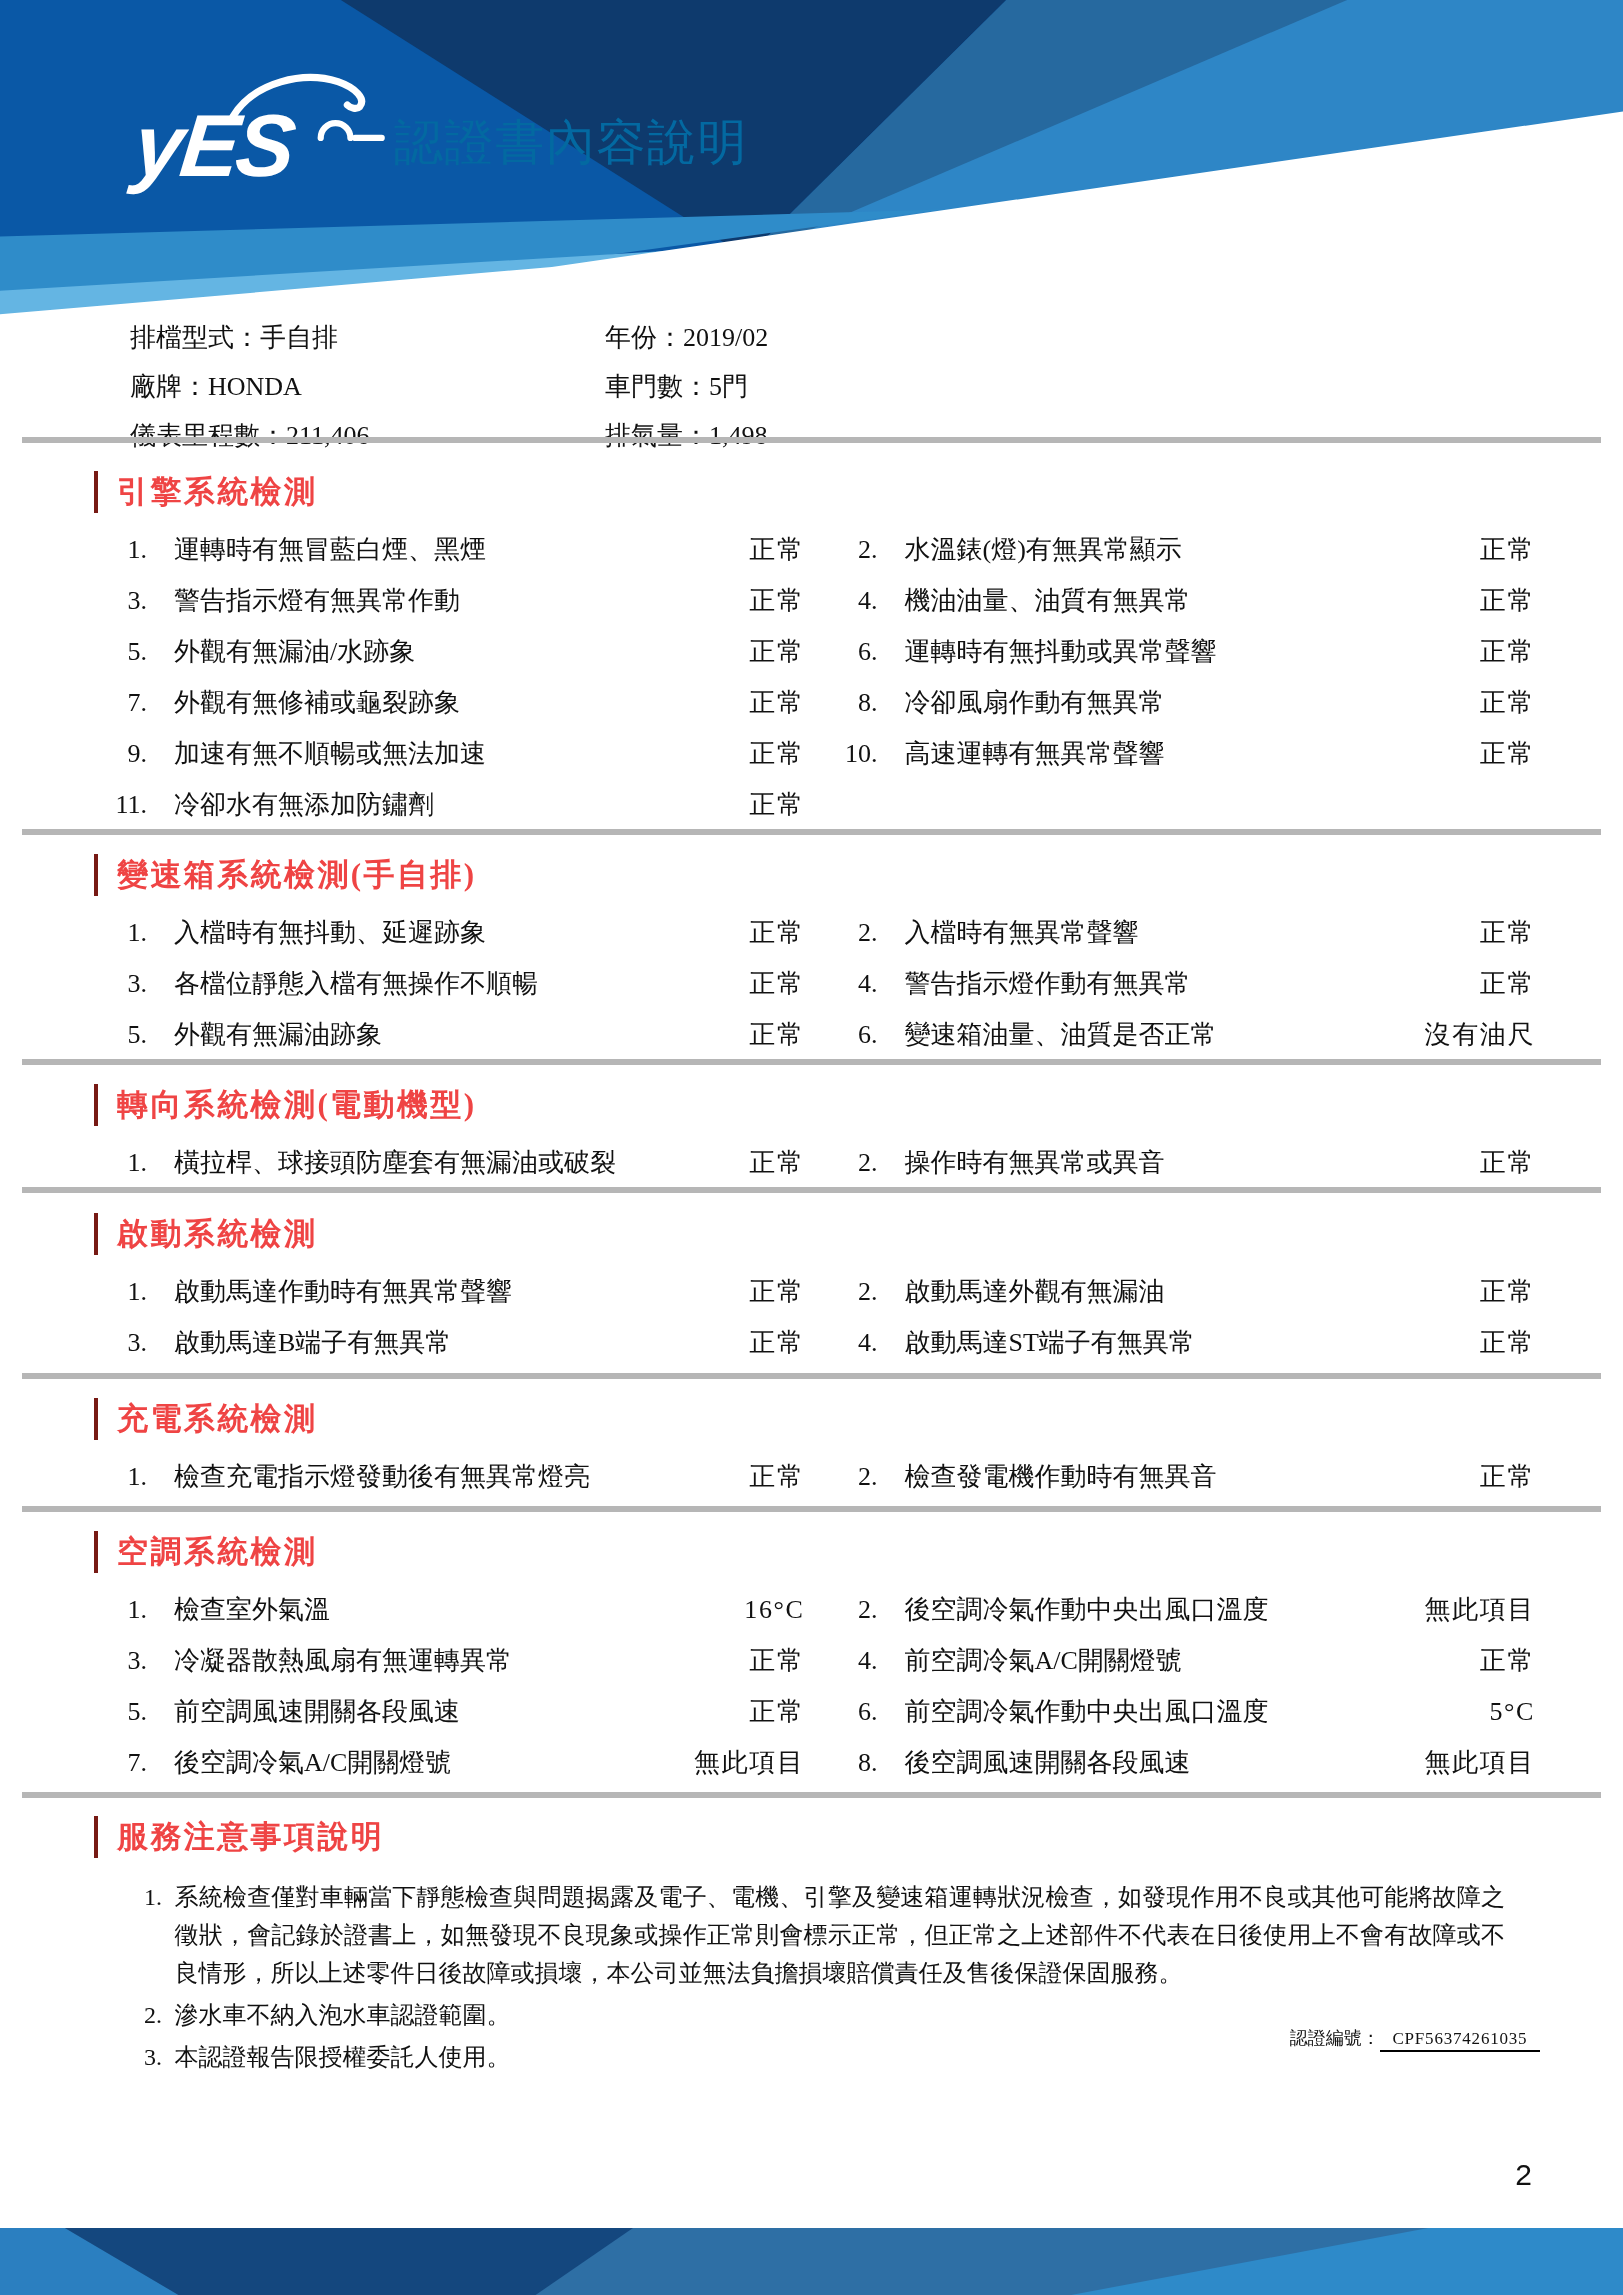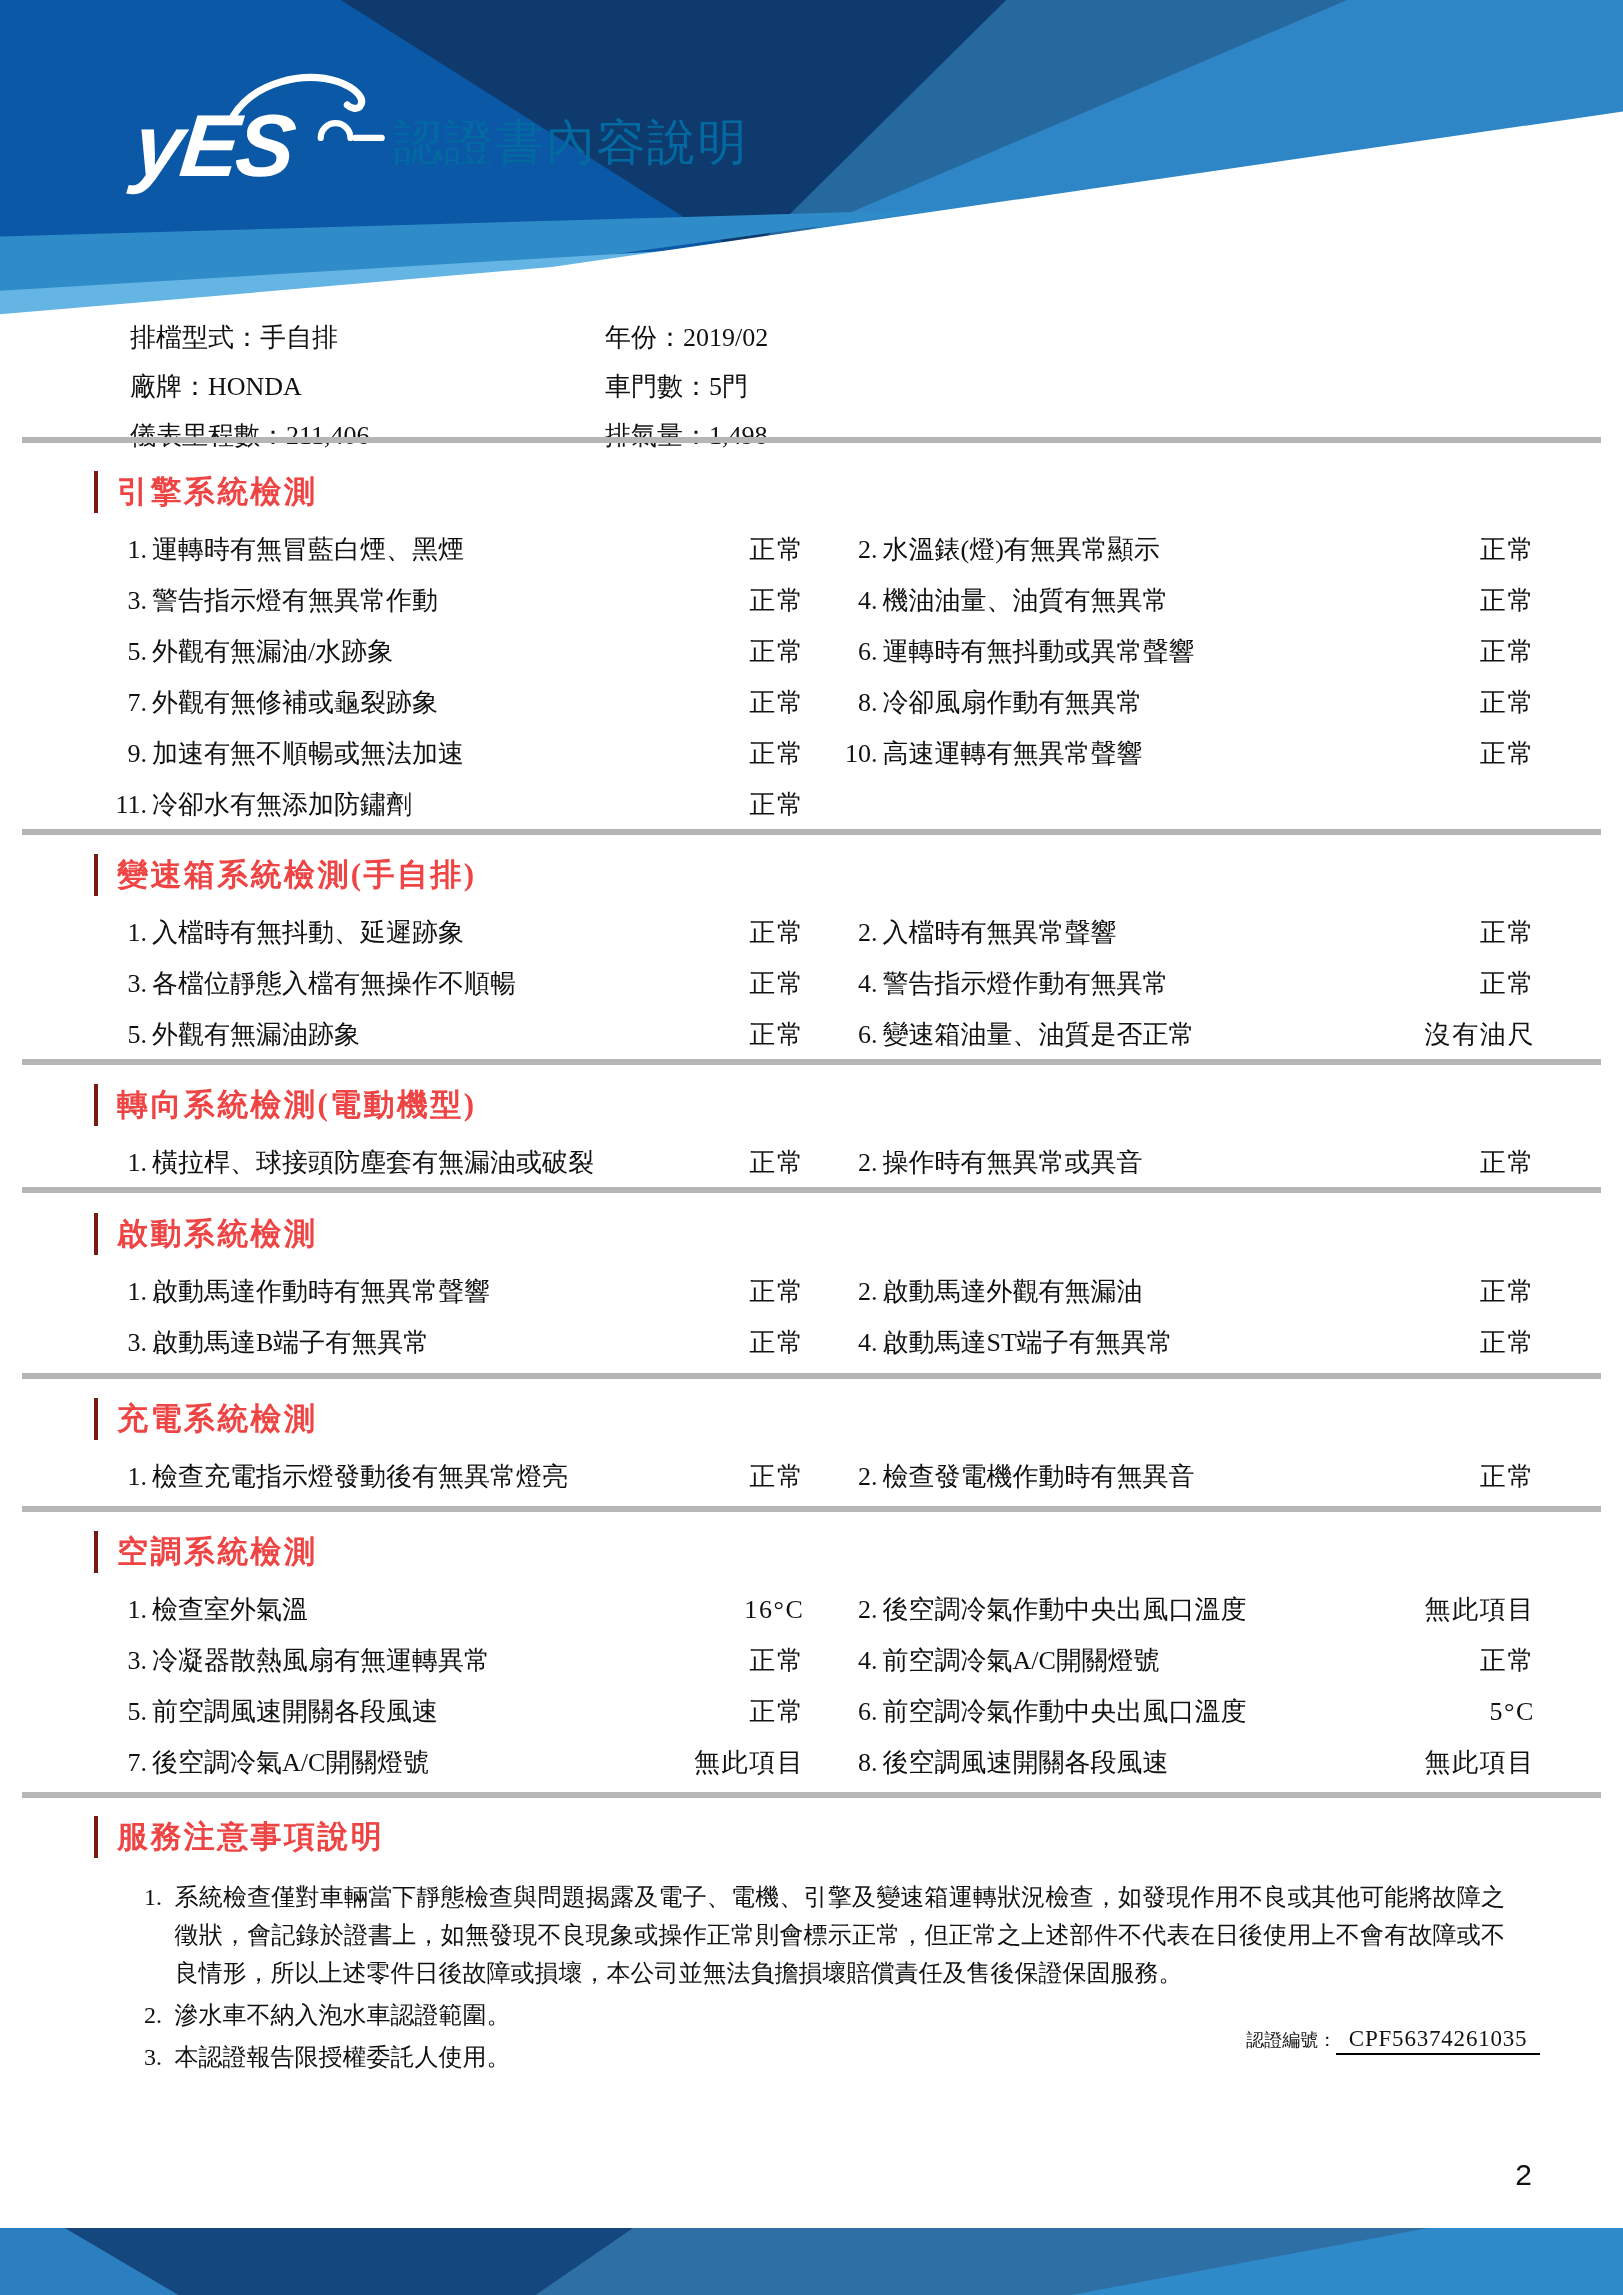--- a/index.html
+++ b/index.html
@@ -59,35 +59,35 @@
     color:#ef4444; font-size:31px; font-weight:bold; letter-spacing:2.4px;
     white-space:nowrap;
   }
   .items {
     margin:11px 88px 0 101px;
     display:grid; grid-template-columns:1fr 1fr; column-gap:27px;
     grid-auto-rows:51px;
   }
   .item { display:flex; align-items:center; font-size:26px; white-space:nowrap; }
   .item .no { min-width:46px; text-align:right; }
-  .item .label { margin-left:5px; }
+  .item .label { margin-left:27px; }
   .item .result { margin-left:auto; letter-spacing:1.6px; }
 
   
   .notes-body { position:absolute; top:1874px; left:126px; right:118px; }
   .note { display:flex; font-size:24px; line-height:38px; margin-top:3.9px; }
   .note .note-no { min-width:36px; text-align:right; margin-right:12.6px; flex:none; }
   .note .note-text { flex:1; text-align:justify; }
 
   .cert-line {
     position:absolute; top:2026px; right:83px;
     font-size:18px; white-space:nowrap;
   }
   .cert-number {
-    font-size:23px; letter-spacing:0.8px;
+    font-size:17px; letter-spacing:0.8px;
     border-bottom:2.4px solid #000; padding:0 12.6px 2.4px 12.6px;
   }
 
   .page-num { position:absolute; top:2158px; right:91px; font-size:30px; font-family:"Liberation Sans","DejaVu Sans",sans-serif; }
 
   
   .footer { position:absolute; left:0; bottom:0; width:1623px; height:67px; }
   .footer .shape { position:absolute; inset:0; }
   .ftr-base  { background:#2e6fa5; }
   .ftr-left  { background:#2b7fc0; clip-path:polygon(0 0, 4% 0, 11% 100%, 0 100%); }

